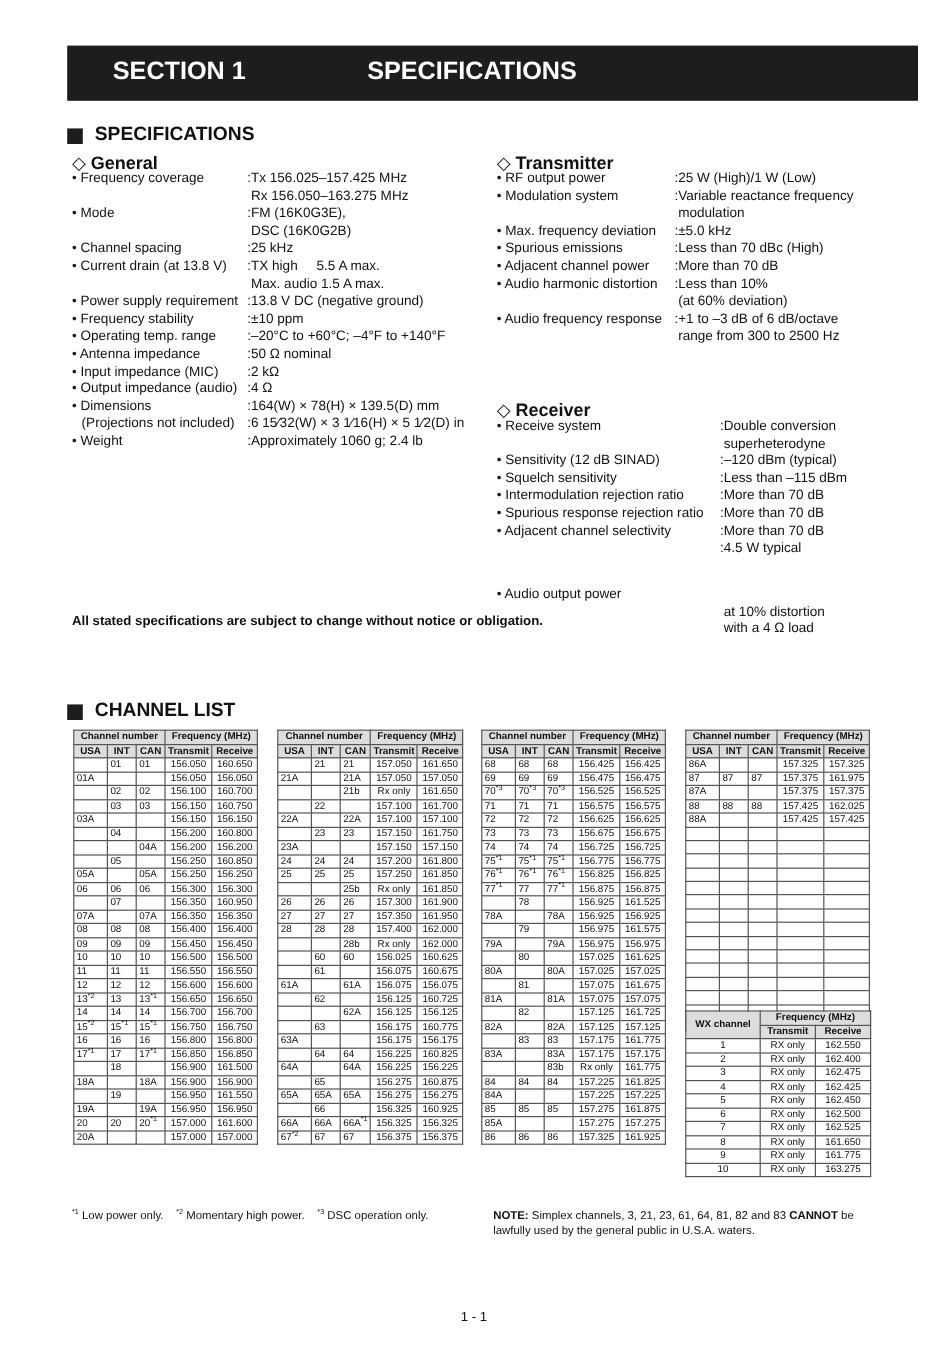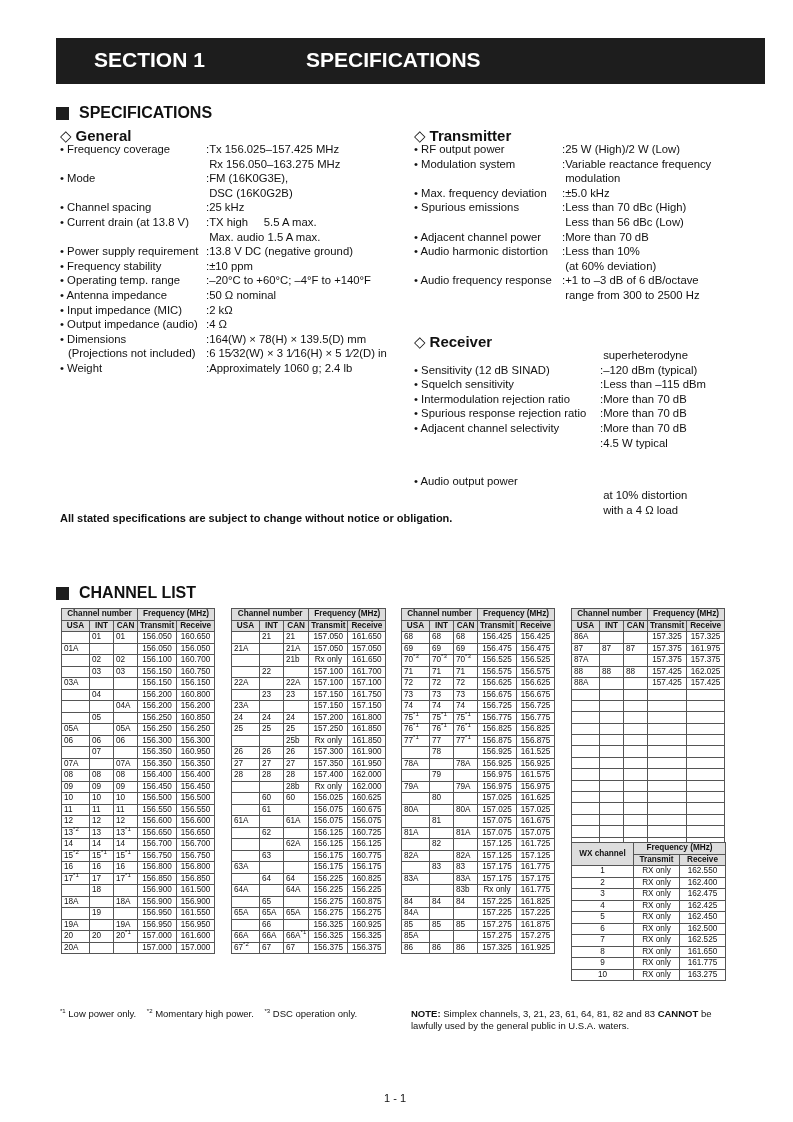--- a/index.html
+++ b/index.html
@@ -107,41 +107,37 @@
       <span class="val" style="white-space: pre;">:Approximately 1060 g; 2.4 lb</span>
     </div>
   </div>
 
 <div class="h3" style="left:414px; top:127px;">
   <span class="dia">◇</span><span>Transmitter</span>
 </div>
 <div class="spec" id="spec-transmitter" style="left:414px; top:142px;">
     <div class="row">
       <span class="lbl" style="width: 148px;">• RF output power</span>
-      <span class="val" style="white-space: pre;">:25 W (High)/2 W (Low)</span>
+      <span class="val" style="white-space: pre;">:25 W (High)/1 W (Low)</span>
     </div>
     <div class="row">
       <span class="lbl" style="width: 148px;">• Modulation system</span>
       <span class="val" style="white-space: pre;">:Variable reactance frequency</span>
     </div>
     <div class="row">
       <span class="lbl" style="width: 148px;"></span>
       <span class="val" style="white-space: pre;"> modulation</span>
     </div>
     <div class="row">
       <span class="lbl" style="width: 148px;">• Max. frequency deviation</span>
       <span class="val" style="white-space: pre; text-align: center;">:±5.0 kHz</span>
     </div>
     <div class="row">
       <span class="lbl" style="width: 148px;">• Spurious emissions</span>
       <span class="val" style="white-space: pre;">:Less than 70 dBc (High)</span>
-    </div>
-    <div class="row">
-      <span class="lbl" style="width: 148px;"></span>
-      <span class="val" style="white-space: pre;"> Less than 56 dBc (Low)</span>
     </div>
     <div class="row">
       <span class="lbl" style="width: 148px;">• Adjacent channel power</span>
       <span class="val" style="white-space: pre;">:More than 70 dB</span>
     </div>
     <div class="row">
       <span class="lbl" style="width: 148px;">• Audio harmonic distortion</span>
       <span class="val" style="white-space: pre;">:Less than 10%</span>
     </div>
     <div class="row">
@@ -155,20 +151,24 @@
     <div class="row">
       <span class="lbl" style="width: 148px;"></span>
       <span class="val" style="white-space: pre;"> range from 300 to 2500 Hz</span>
     </div>
   </div>
 
 <div class="h3" style="left:414px; top:333px;">
   <span class="dia">◇</span><span>Receiver</span>
 </div>
 <div class="spec" id="spec-receiver" style="left:414px; top:348px;">
+    <div class="row">
+      <span class="lbl" style="width: 186px;">• Receive system</span>
+      <span class="val" style="white-space: pre;">:Double conversion</span>
+    </div>
     <div class="row">
       <span class="lbl" style="width: 186px;"></span>
       <span class="val" style="white-space: pre;"> superheterodyne</span>
     </div>
     <div class="row">
       <span class="lbl" style="width: 186px;">• Sensitivity (12 dB SINAD)</span>
       <span class="val" style="white-space: pre;">:–120 dBm (typical)</span>
     </div>
     <div class="row">
       <span class="lbl" style="width: 186px;">• Squelch sensitivity</span>

